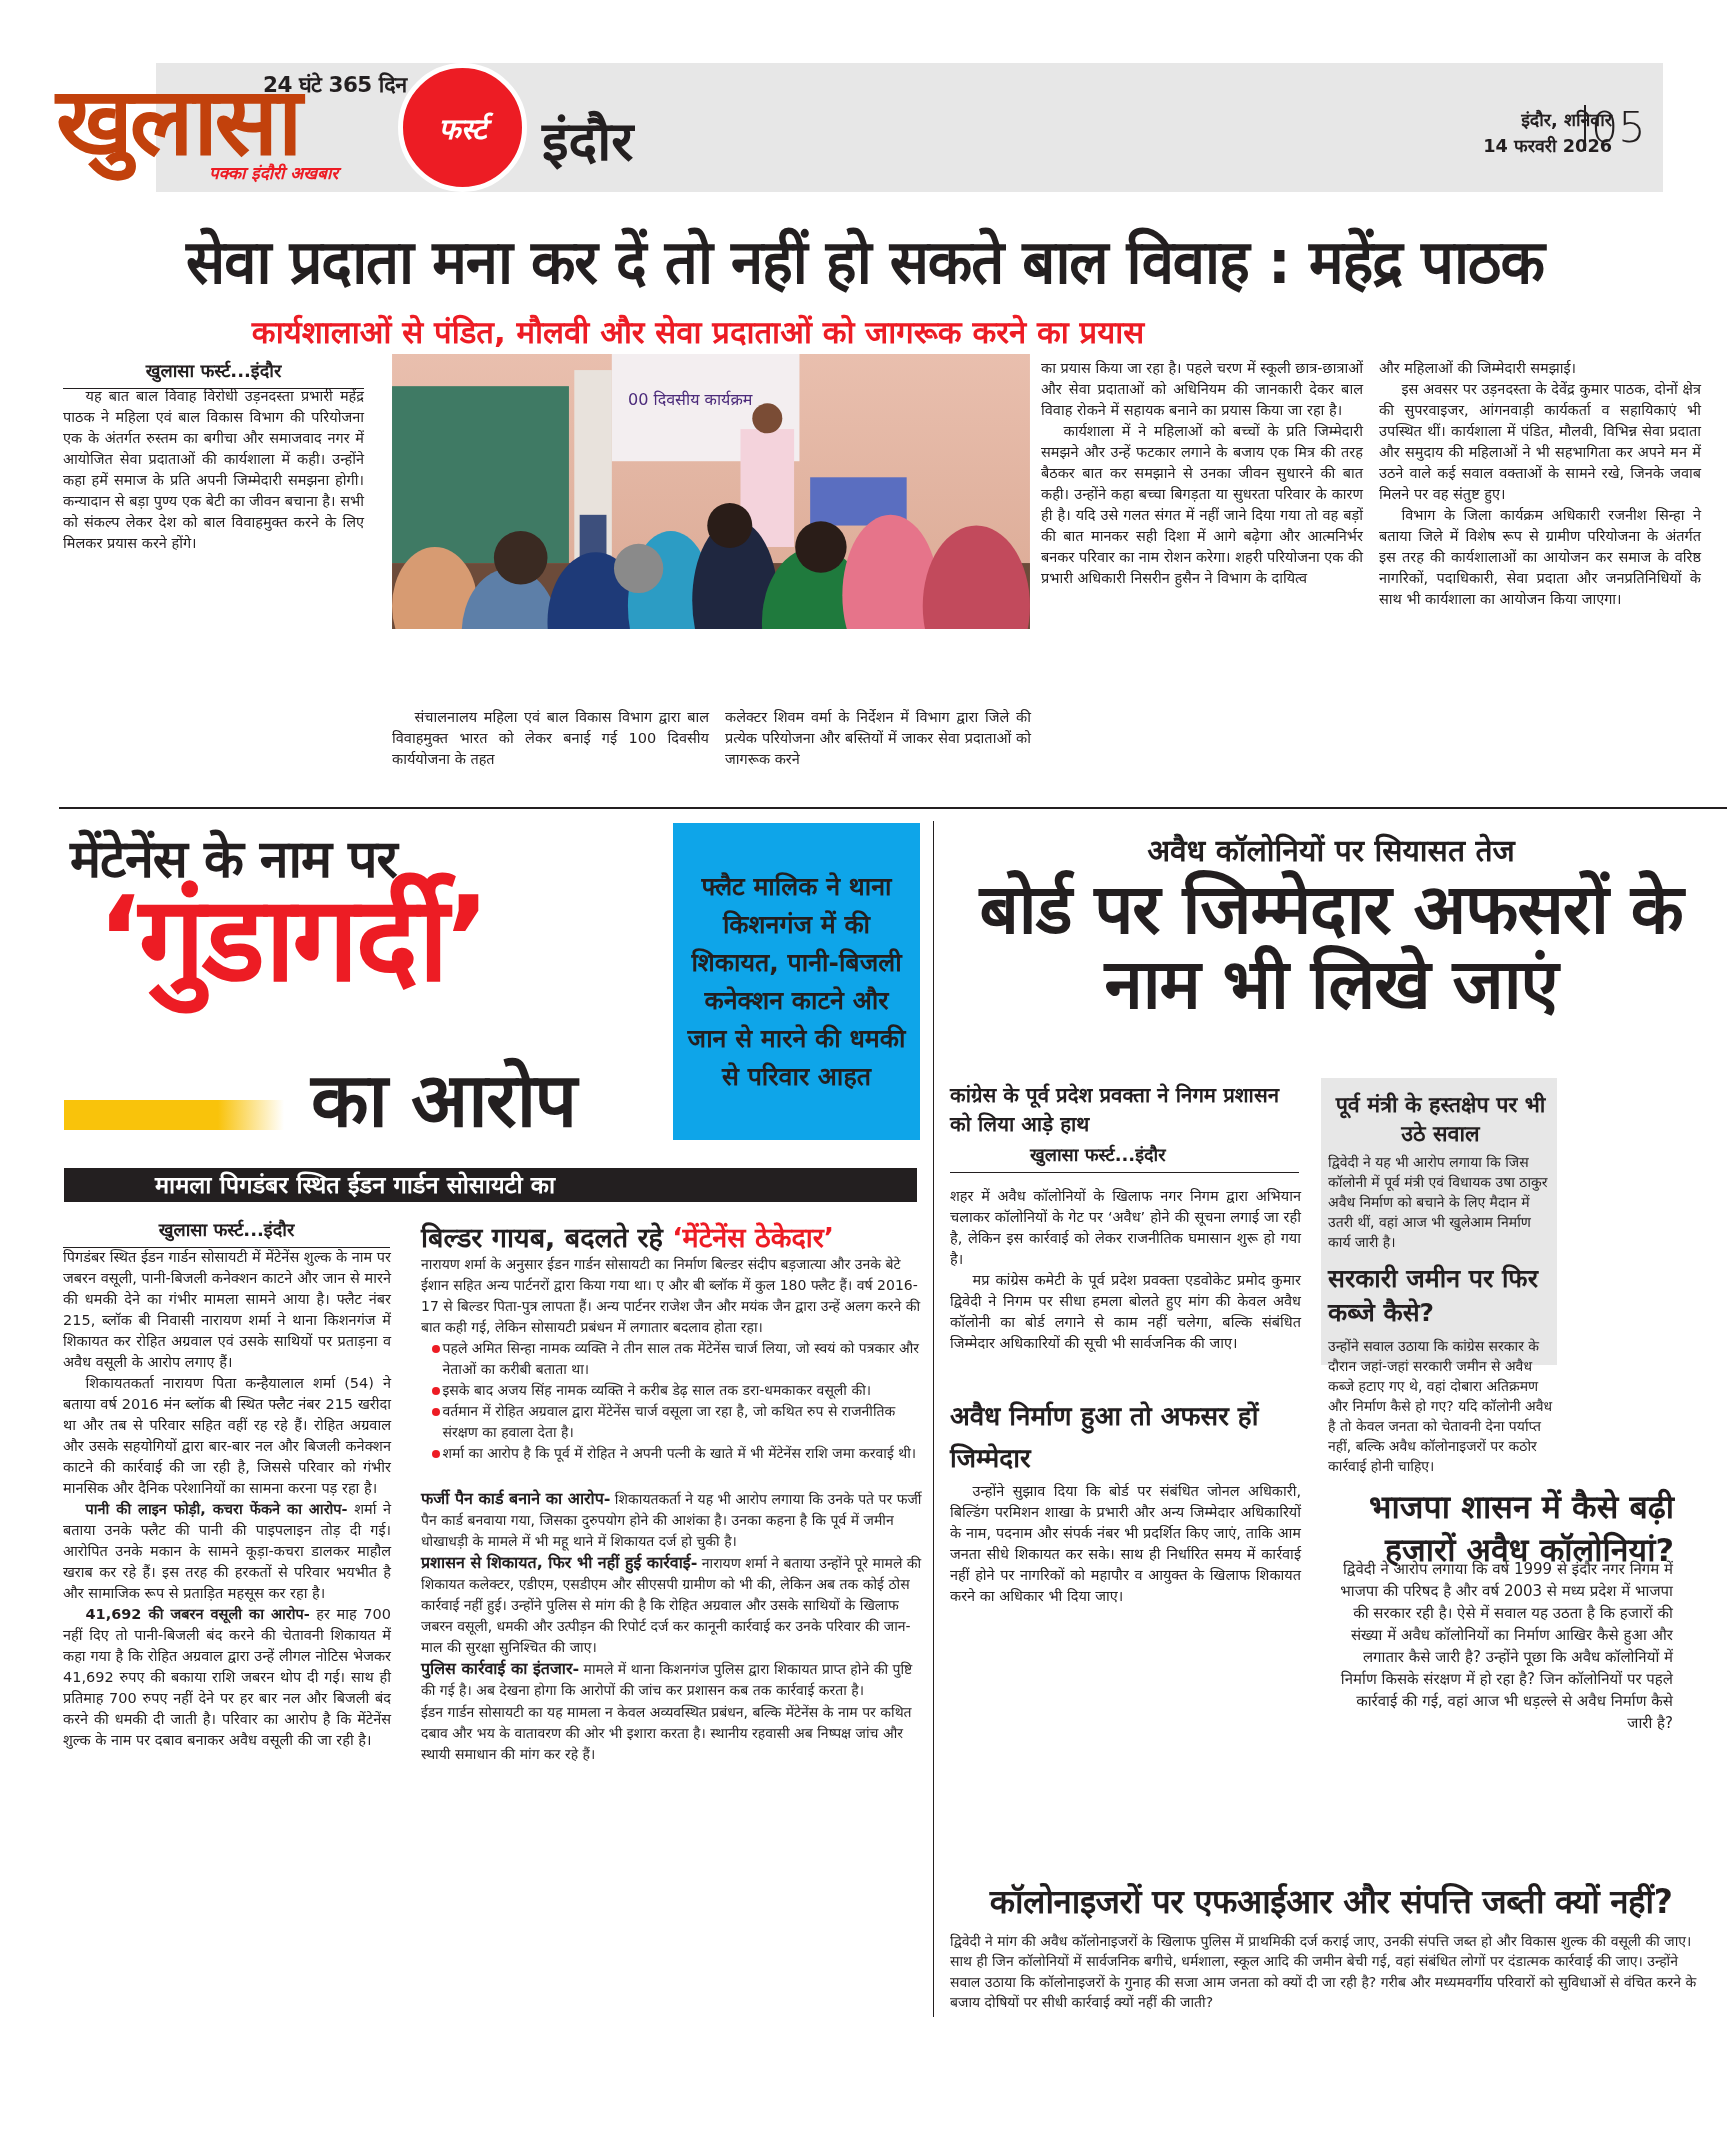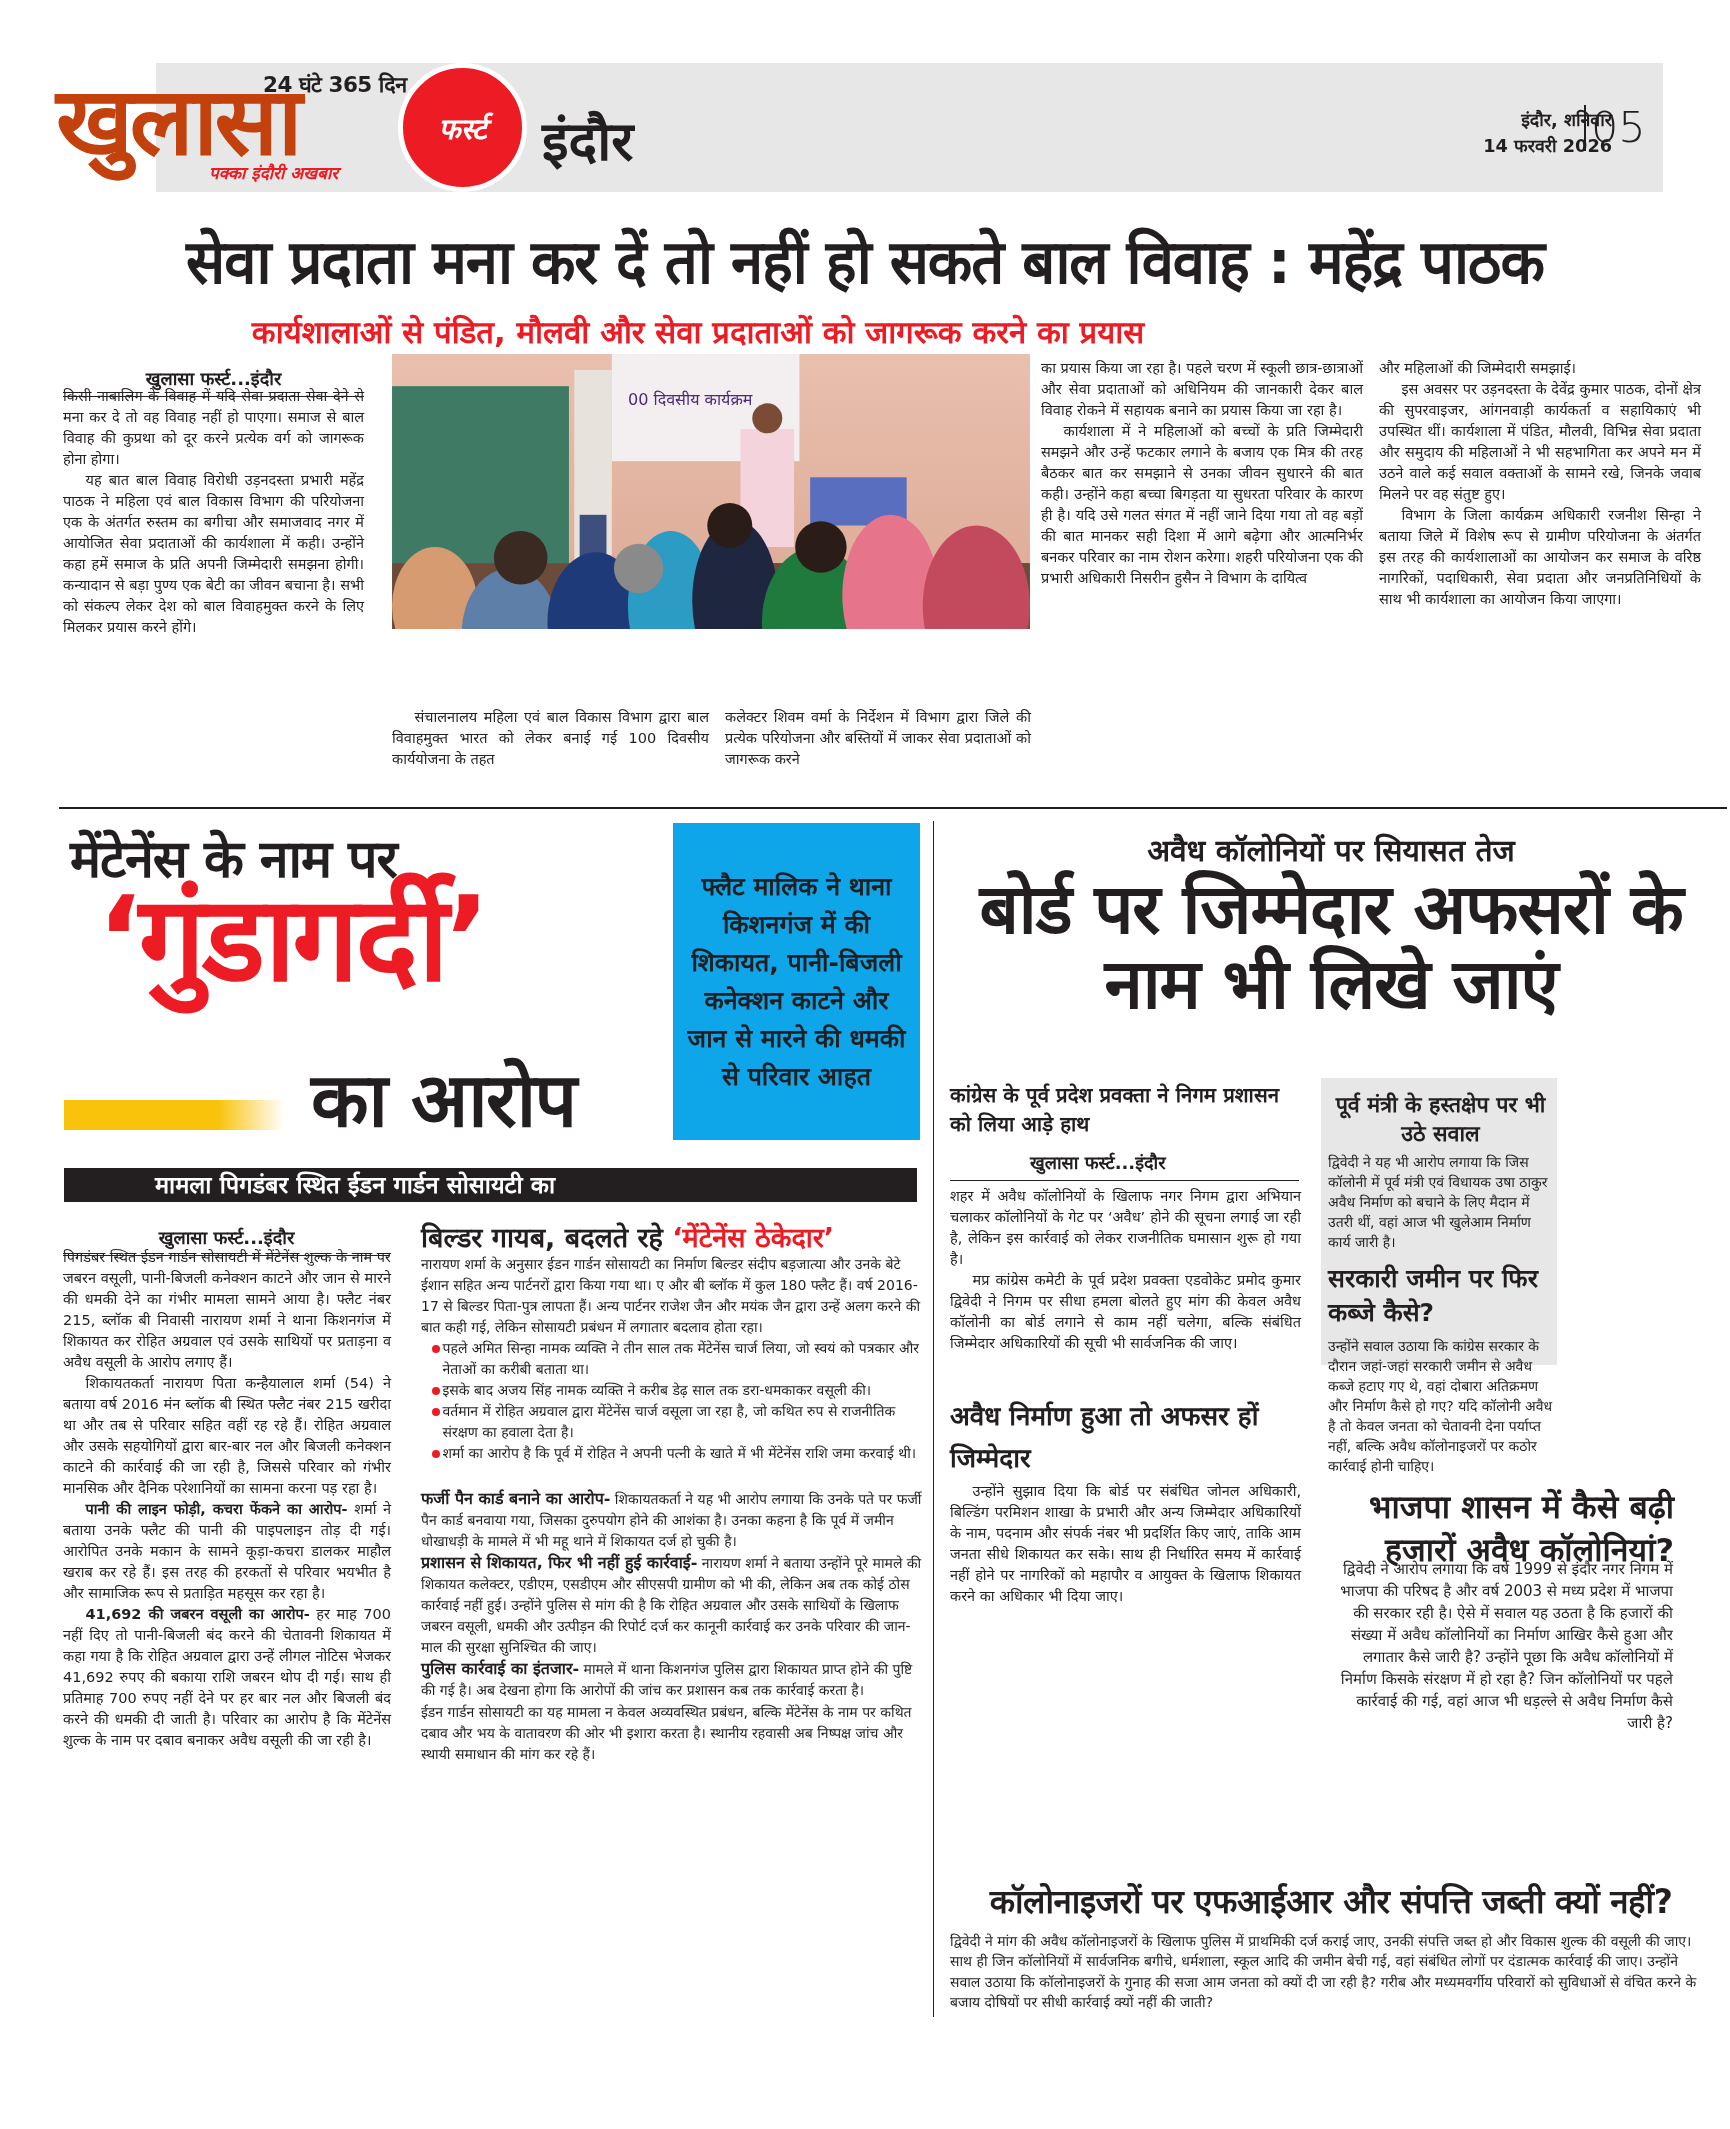--- a/index.html
+++ b/index.html
@@ -15,21 +15,21 @@
   .logo-circle { left: 398px; top: 63px; width: 129px; height: 129px; border-radius: 50%; background: #ed1c24; border: 5.4px solid #ffffff; display: flex; align-items: center; justify-content: center; }
   .logo-circle span { color: #fff; font-size: 29px; font-weight: bold; font-style: italic; }
   .edition { left: 542px; top: 102px; font-size: 54px; font-weight: bold; color: #231f20; }
   .dateline { right: 118px; top: 107px; text-align: right; font-size: 17.7px; font-weight: bold; line-height: 26px; }
   .page-divider { left: 1584px; top: 105px; width: 1.6px; height: 46px; background: #231f20; }
   .page-no { left: 1591px; top: 102px; font-size: 43px; font-weight: 300; font-family: "DejaVu Sans", sans-serif; color: #231f20; }
 
   
   .s1-headline { left: 0; width: 1730px; top: 220px; text-align: center; font-size: 58px; font-weight: bold; letter-spacing: -1.1px; transform: scaleY(1.05); }
   .s1-sub { left: 0; width: 1396px; top: 310px; text-align: center; font-size: 31px; font-weight: bold; color: #ed1c24; }
-  .byline { font-size: 18px; font-weight: bold; text-align: center; border-bottom: 1.1px solid #231f20; padding-bottom: 6.4px; margin-top: 8px; }
+  .byline { font-size: 18px; font-weight: bold; text-align: center; border-bottom: 1.1px solid #231f20; padding-bottom: 6.4px; }
   .col { font-size: 14.5px; line-height: 21px; text-align: justify; color: #231f20; }
   .col p { text-indent: 22.5px; }
   .col p.noindent { text-indent: 0; }
   .s1-byline { left: 63px; top: 358px; width: 301px; }
   .s1-col1 { left: 63px; top: 386px; width: 301px; }
   .s1-photo { left: 392px; top: 354px; width: 638px; height: 275px; overflow: hidden; }
   .s1-cap1 { left: 392px; top: 707px; width: 317px; font-size: 14.5px; line-height: 21px; }
   .s1-cap2 { left: 725px; top: 707px; width: 306px; font-size: 14.5px; line-height: 21px; }
   .s1-col3 { left: 1041px; top: 358px; width: 322px; }
   .s1-col4 { left: 1379px; top: 358px; width: 322px; }
@@ -91,21 +91,20 @@
   <div>इंदौर, शनिवार</div>
   <div>14 फरवरी 2026</div>
 </div>
 <div class="abs page-divider"></div>
 <div class="abs page-no">05</div>
 
 <div class="abs s1-headline">सेवा प्रदाता मना कर दें तो नहीं हो सकते बाल विवाह : महेंद्र पाठक</div>
 <div class="abs s1-sub">कार्यशालाओं से पंडित, मौलवी और सेवा प्रदाताओं को जागरूक करने का प्रयास</div>
 <div class="abs byline s1-byline">खुलासा फर्स्ट...इंदौर</div>
 <div class="abs col s1-col1">
-  <p class="noindent">किसी नाबालिग के विवाह में यदि सेवा प्रदाता सेवा देने से मना कर दे तो वह विवाह नहीं हो पाएगा। समाज से बाल विवाह की कुप्रथा को दूर करने प्रत्येक वर्ग को जागरूक होना होगा।</p>
   <p>यह बात बाल विवाह विरोधी उड़नदस्ता प्रभारी महेंद्र पाठक ने महिला एवं बाल विकास विभाग की परियोजना एक के अंतर्गत रुस्तम का बगीचा और समाजवाद नगर में आयोजित सेवा प्रदाताओं की कार्यशाला में कही। उन्होंने कहा हमें समाज के प्रति अपनी जिम्मेदारी समझना होगी। कन्यादान से बड़ा पुण्य एक बेटी का जीवन बचाना है। सभी को संकल्प लेकर देश को बाल विवाहमुक्त करने के लिए मिलकर प्रयास करने होंगे।</p>
 </div>
 <div class="abs s1-photo">
   <svg width="638" height="327" viewBox="0 0 1190 610">
     <defs>
       <linearGradient id="wall" x1="0" y1="0" x2="0" y2="1">
           <stop offset="0" stop-color="#e9bfae"></stop>
           <stop offset="1" stop-color="#d8a58f"></stop>
         </linearGradient>
     </defs>

